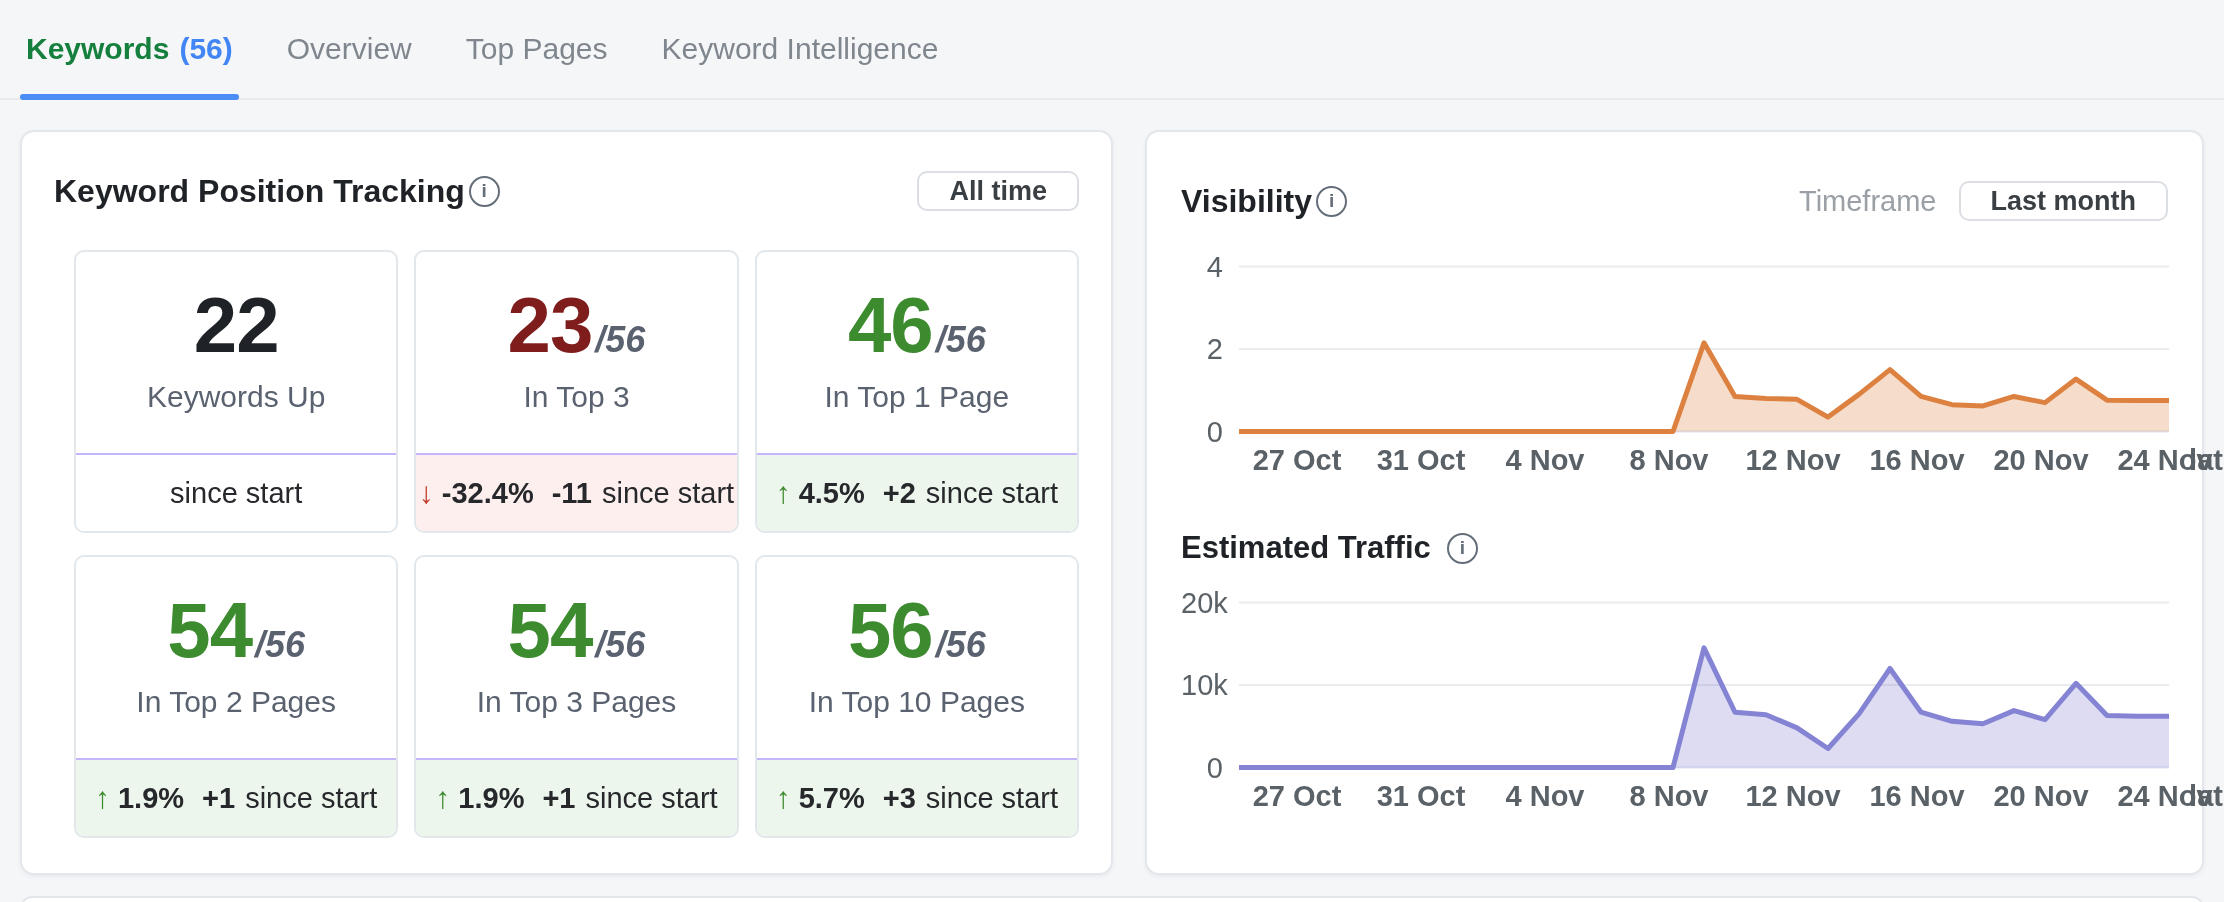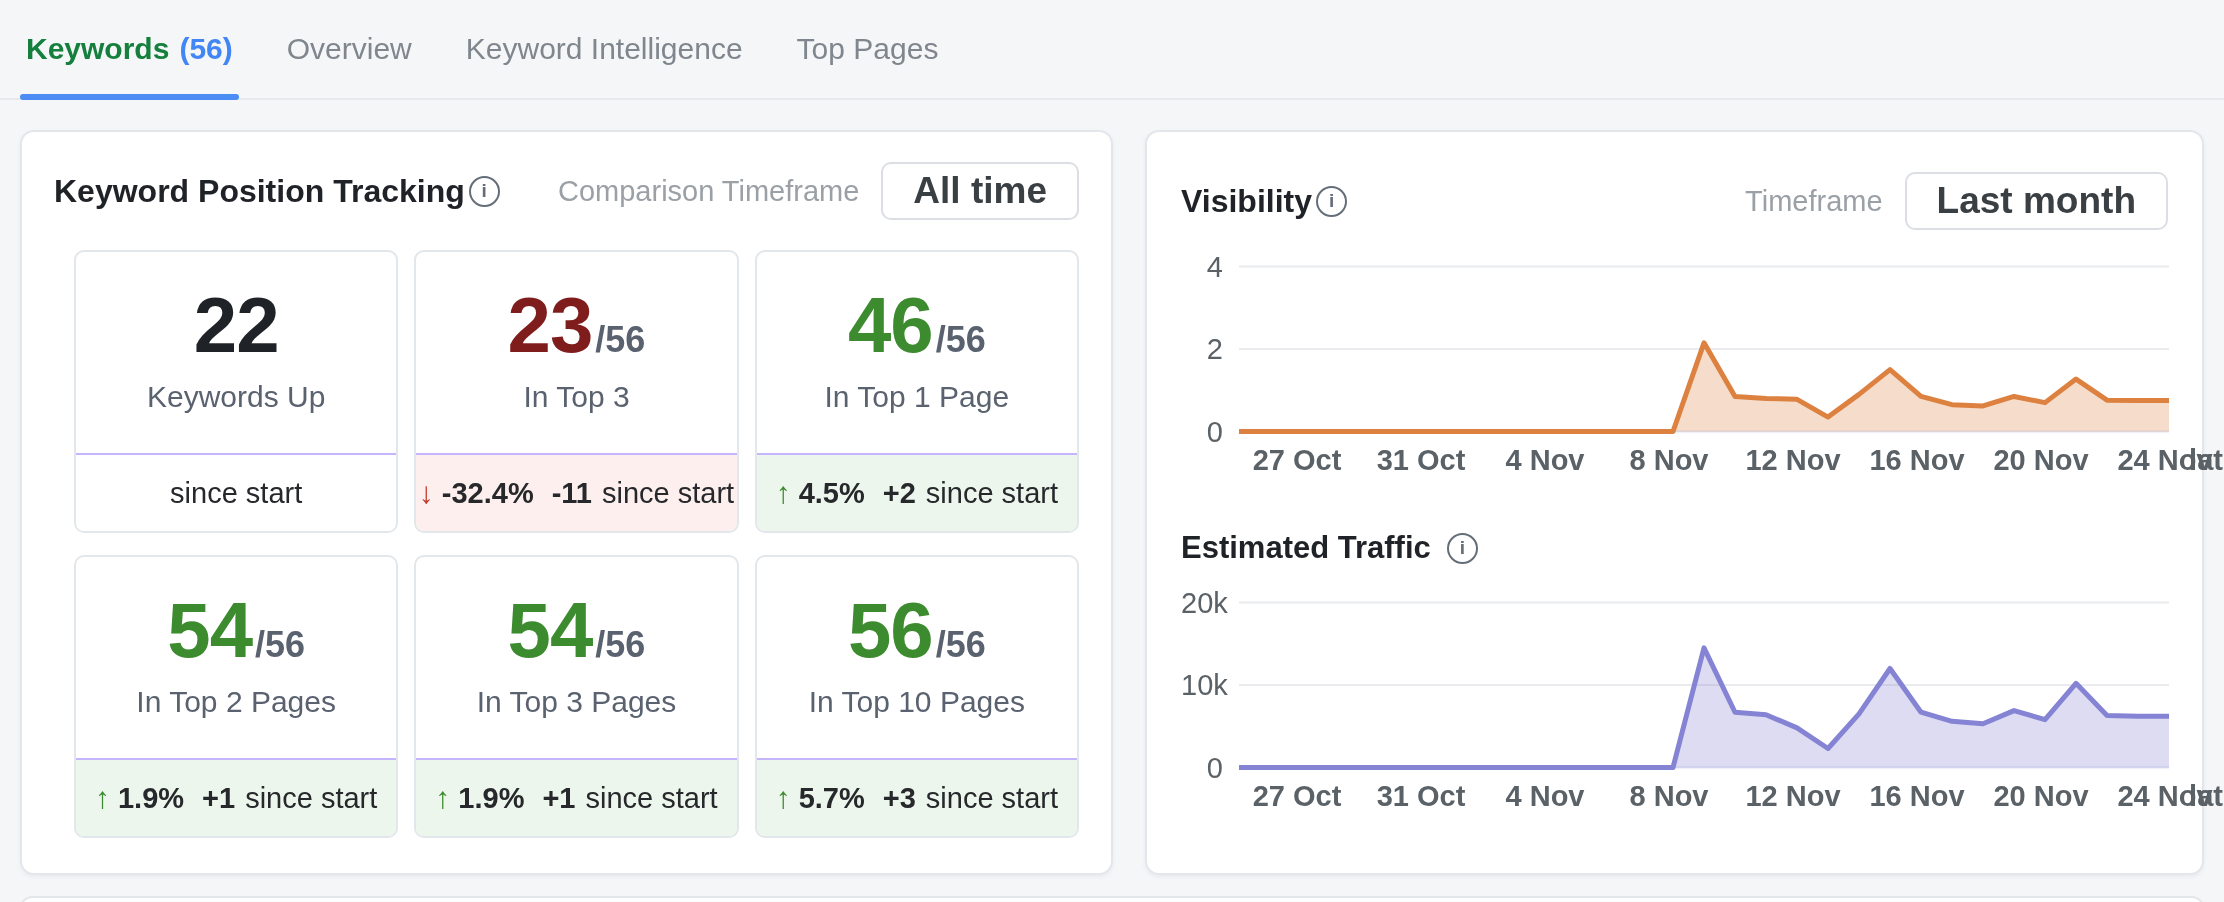--- a/index.html
+++ b/index.html
@@ -46,23 +46,23 @@
     font-size: 32px; font-weight: 700; color: #1f2227;
   }
   .info-icon {
     width: 31px; height: 31px; border: 2.5px solid #646e79; border-radius: 50%;
     display: inline-flex; align-items: center; justify-content: center;
     font-size: 19px; font-weight: 700; color: #646e79; cursor: pointer; flex: none;
   }
   .header-controls { display: flex; align-items: center; gap: 22px; }
   .muted-label { font-size: 29px; color: #9aa0a6; }
   .tf-button {
-    display: inline-flex; align-items: center; height: 58px; padding: 0 30px;
+    display: inline-flex; align-items: center; height: 40px; padding: 0 30px;
     background: #fff; border: 2px solid #dbdfe3; border-radius: 10px;
-    font-size: 37px; font-weight: 700; color: #3a3f44; cursor: pointer;
+    font-size: 27px; font-weight: 700; color: #3a3f44; cursor: pointer;
     font-family: inherit;
   }
 
   
   .tile-grid {
     margin-top: 30px;
     display: grid; grid-template-columns: repeat(3, 1fr);
     column-gap: 16px; row-gap: 22px; padding-left: 20px;
   }
   .tile {
@@ -70,21 +70,21 @@
     display: flex; flex-direction: column; background: #fff; overflow: hidden;
   }
   .tile-main {
     flex: 1; display: flex; flex-direction: column;
     align-items: center; justify-content: center; padding-bottom: 6px;
   }
   .tile-number { display: flex; align-items: baseline; justify-content: center; }
   .num { font-size: 78px; font-weight: 700; line-height: 1; letter-spacing: -1px; color: #1f2227; }
   .num[data-color="red"]   { color: #7f1d1d; }
   .num[data-color="green"] { color: #3d8b2f; }
-  .denom { font-size: 36px; font-weight: 600; color: #5a6270; margin-left: 3px; }
+  .denom { font-size: 36px; font-weight: 600; color: #5a6270; margin-left: 3px; font-style: italic; }
   .denom:empty { display: none; }
   .tile-label { margin-top: 16px; font-size: 30px; color: #5a6270; }
 
   .tile-footer {
     height: 78px; border-top: 2px solid #c4b5fd;
     display: flex; align-items: center; justify-content: center;
     column-gap: 10px; font-size: 29px; color: #26282b; background: #fff;
   }
   .tile-footer[data-variant="up"]   { background: #edf6ec; }
   .tile-footer[data-variant="down"] { background: #fcefed; }
@@ -124,35 +124,34 @@
 
 <div class="tabbar">
   <div class="tab active">
     <span class="tab-label">Keywords</span>
     <span class="tab-count">(56)</span>
   </div>
   <div class="tab">
     <span class="tab-label">Overview</span>
   </div>
   <div class="tab">
+    <span class="tab-label">Top Pages</span>
+  </div>
+  <div class="tab">
     <span class="tab-label">Keyword Intelligence</span>
-  </div>
-  <div class="tab">
-    <span class="tab-label">Top Pages</span>
   </div>
 </div>
 
 <div class="card card-left">
   <div class="card-header">
     <div class="card-title">
       <span>Keyword Position Tracking</span>
       <span class="info-icon">i</span>
     </div>
     <div class="header-controls">
-      <span class="muted-label">Comparison Timeframe</span>
       <button class="tf-button">All time</button>
     </div>
   </div>
 
   <div class="tile-grid">
 
     <div class="tile">
       <div class="tile-main">
         <div class="tile-number">
           <span class="num" data-color="dark">22</span>

